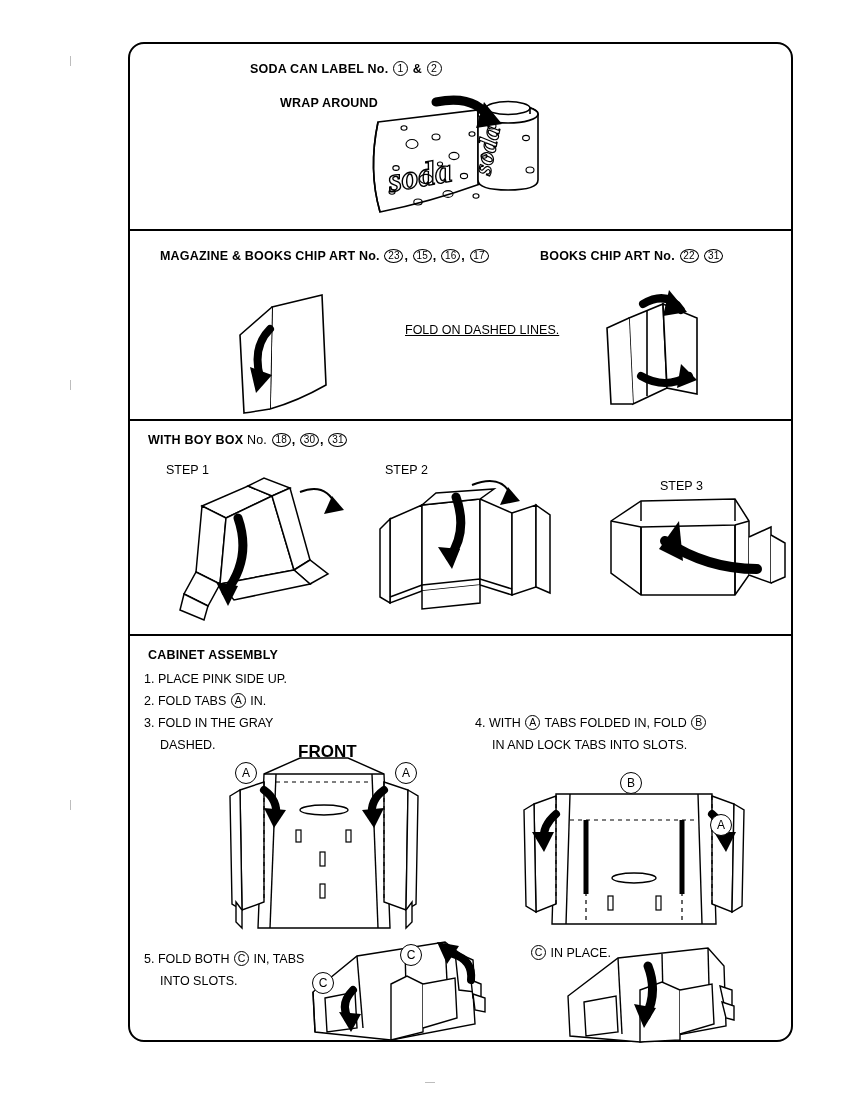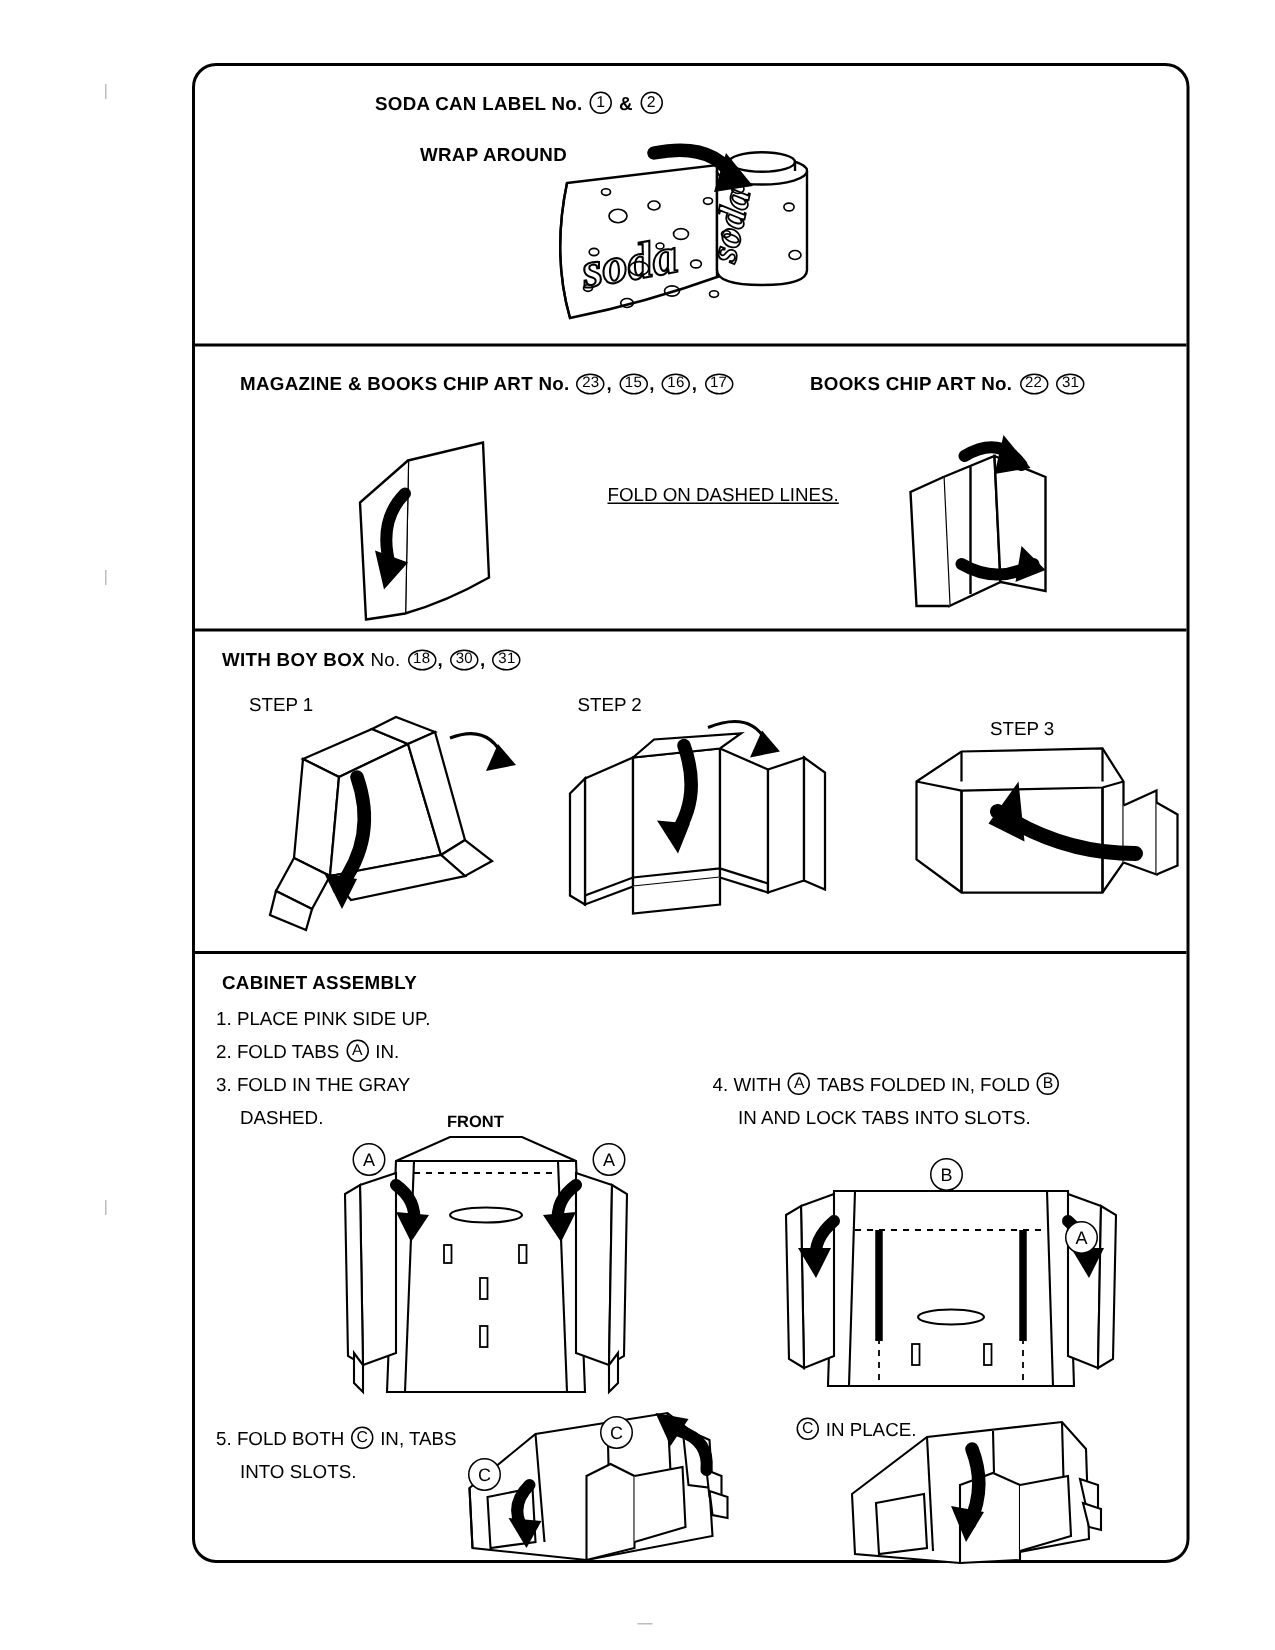--- a/index.html
+++ b/index.html
@@ -359,21 +359,21 @@
             <rect x="140" y="132" width="5" height="14"></rect>
           </g>
 
           <path d="M84 38 Q98 48 96 64" fill="none" stroke="#000" stroke-width="8" stroke-linecap="round"></path>
           <path d="M84 56 L106 58 L94 76 Z" fill="#000"></path>
 
           <path d="M204 38 Q190 48 192 64" fill="none" stroke="#000" stroke-width="8" stroke-linecap="round"></path>
           <path d="M182 58 L204 56 L194 76 Z" fill="#000"></path>
         </svg>
       </div>
-      <div class="lbl-abs" style="left:168px; top:108px; font-weight:bold; font-size:11px;">FRONT</div>
+      <div class="lbl-abs" style="left:168px; top:108px; font-weight:bold; font-size:17px;">FRONT</div>
       <div class="lbl-badge" style="left:105px; top:128px;">A</div>
       <div class="lbl-badge" style="left:265px; top:128px;">A</div>
 
       <div class="art" style="left:370px; top:140px;">
         <svg width="270" height="170" viewBox="0 0 270 170">
           <g fill="#fff" stroke="#000" stroke-width="1.4">
             <path d="M56 20 L212 20 L216 150 L52 150 Z"></path>
             <path d="M70 20 L66 150"></path>
             <path d="M198 20 L202 150"></path>
             <path d="M34 30 L56 22 L56 130 L36 138 Z"></path>

